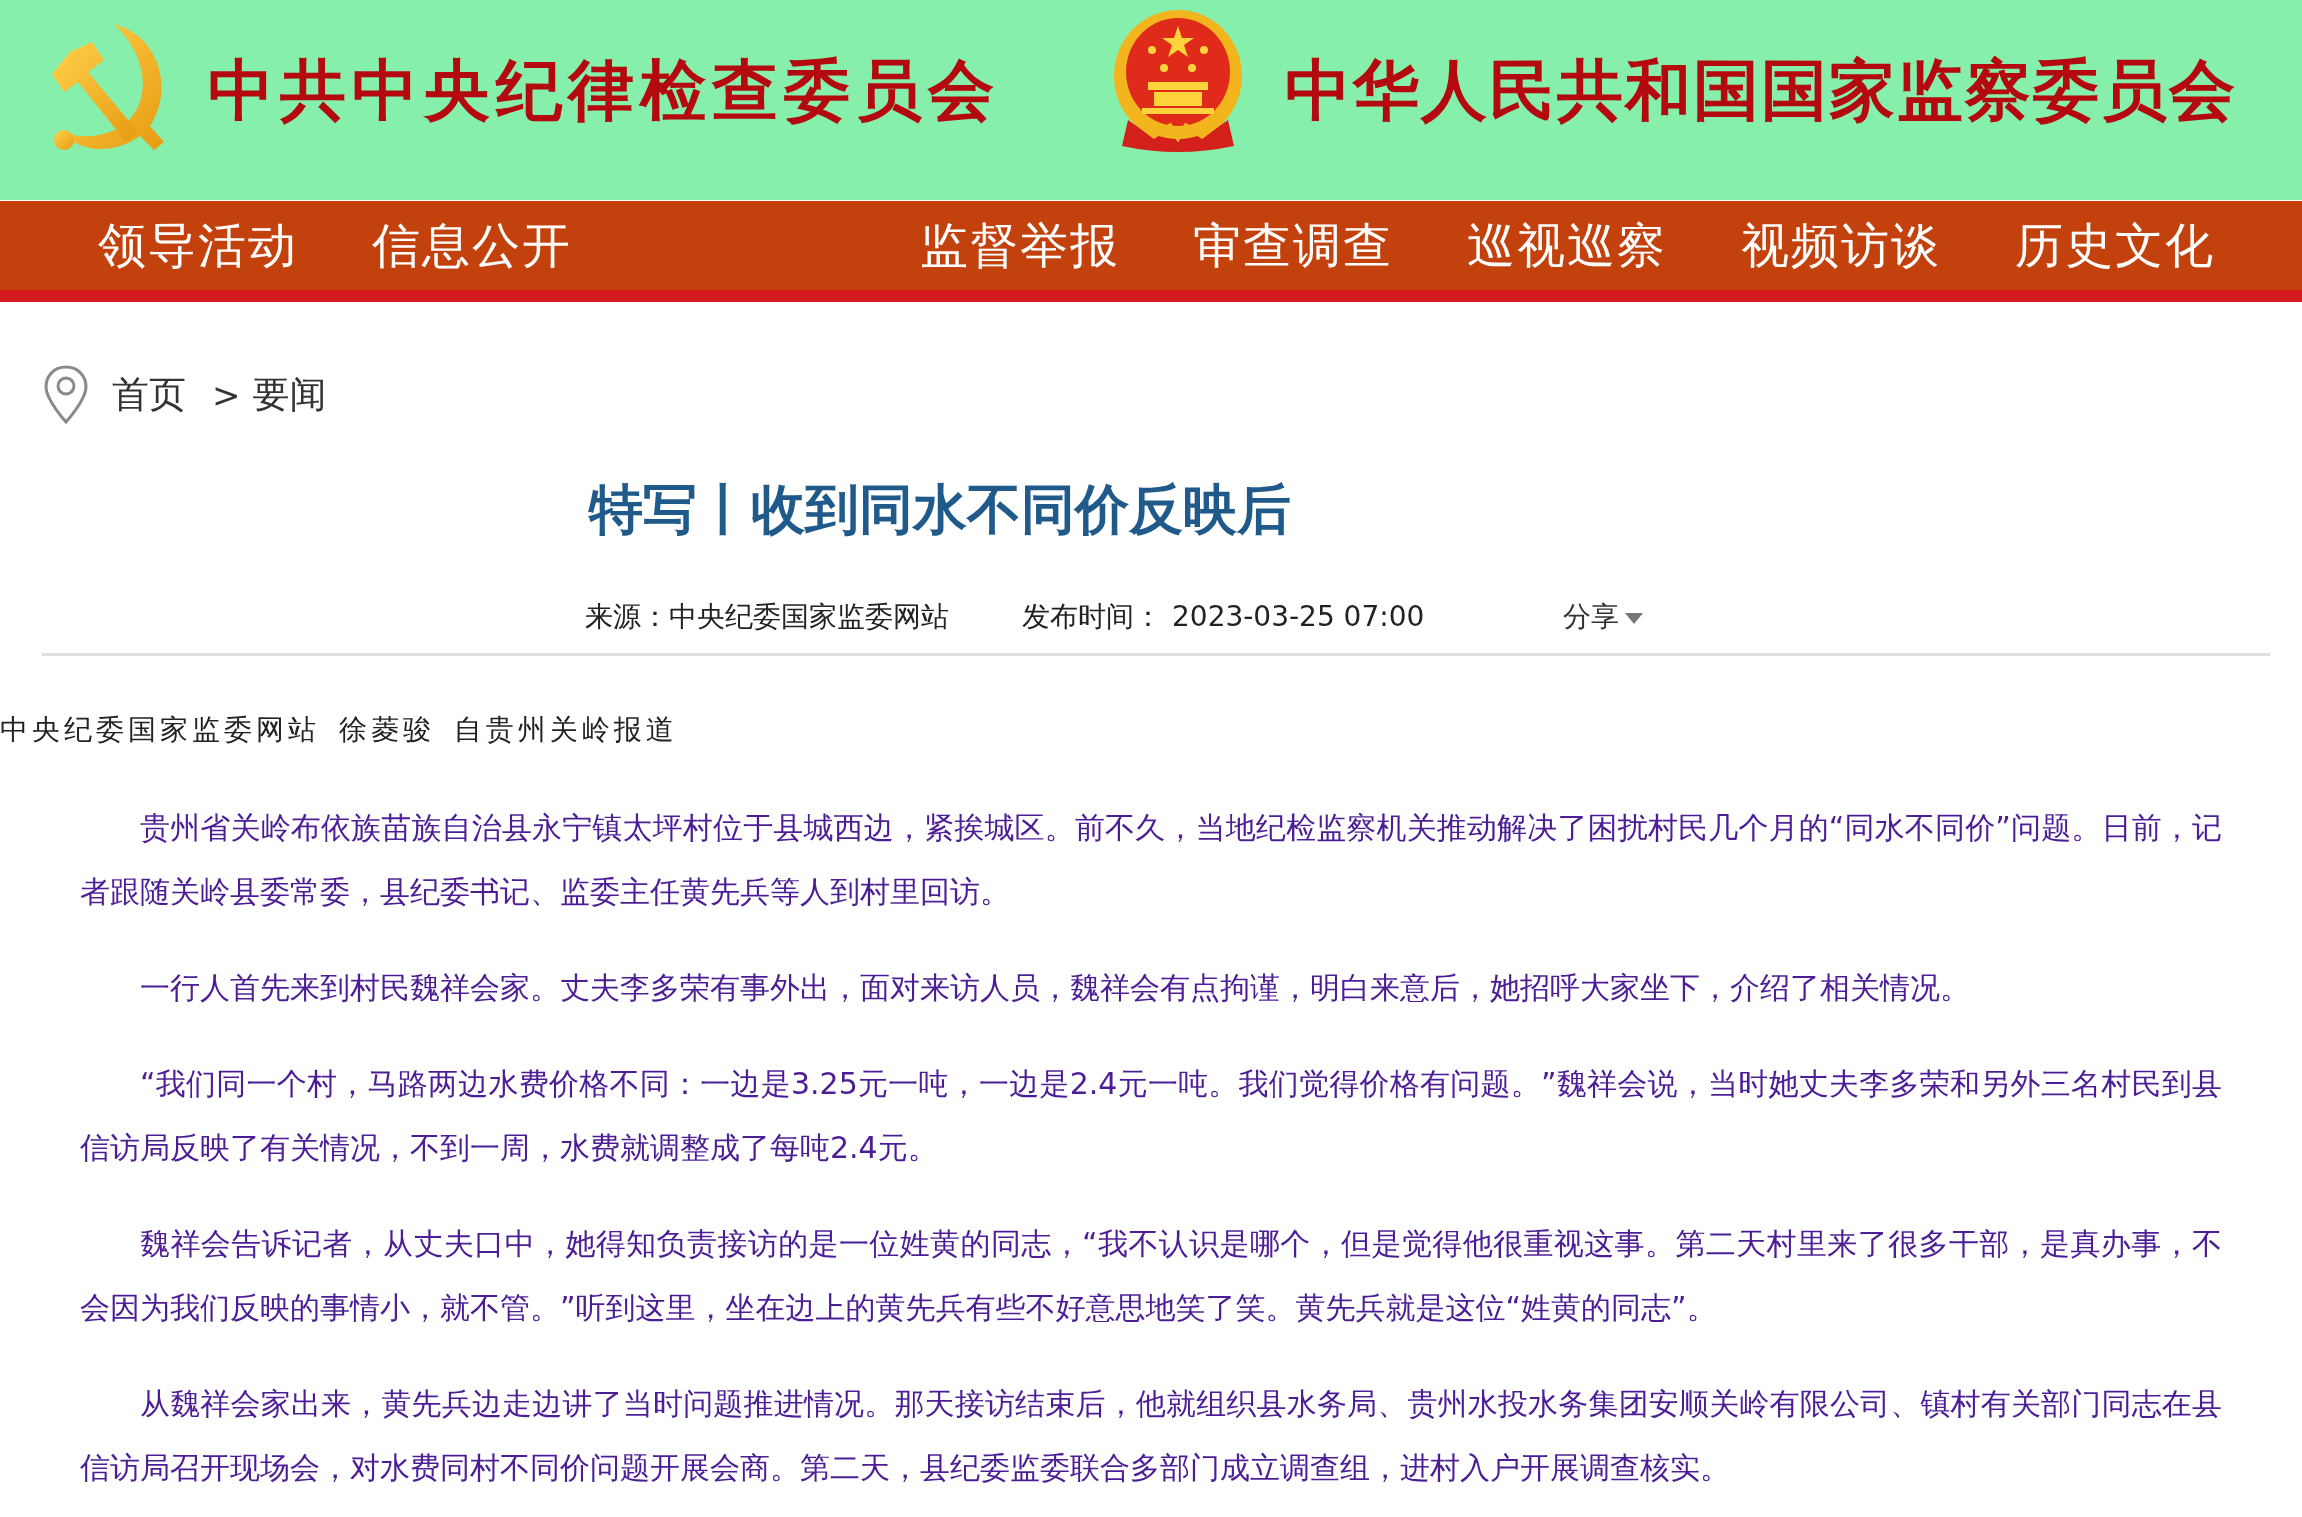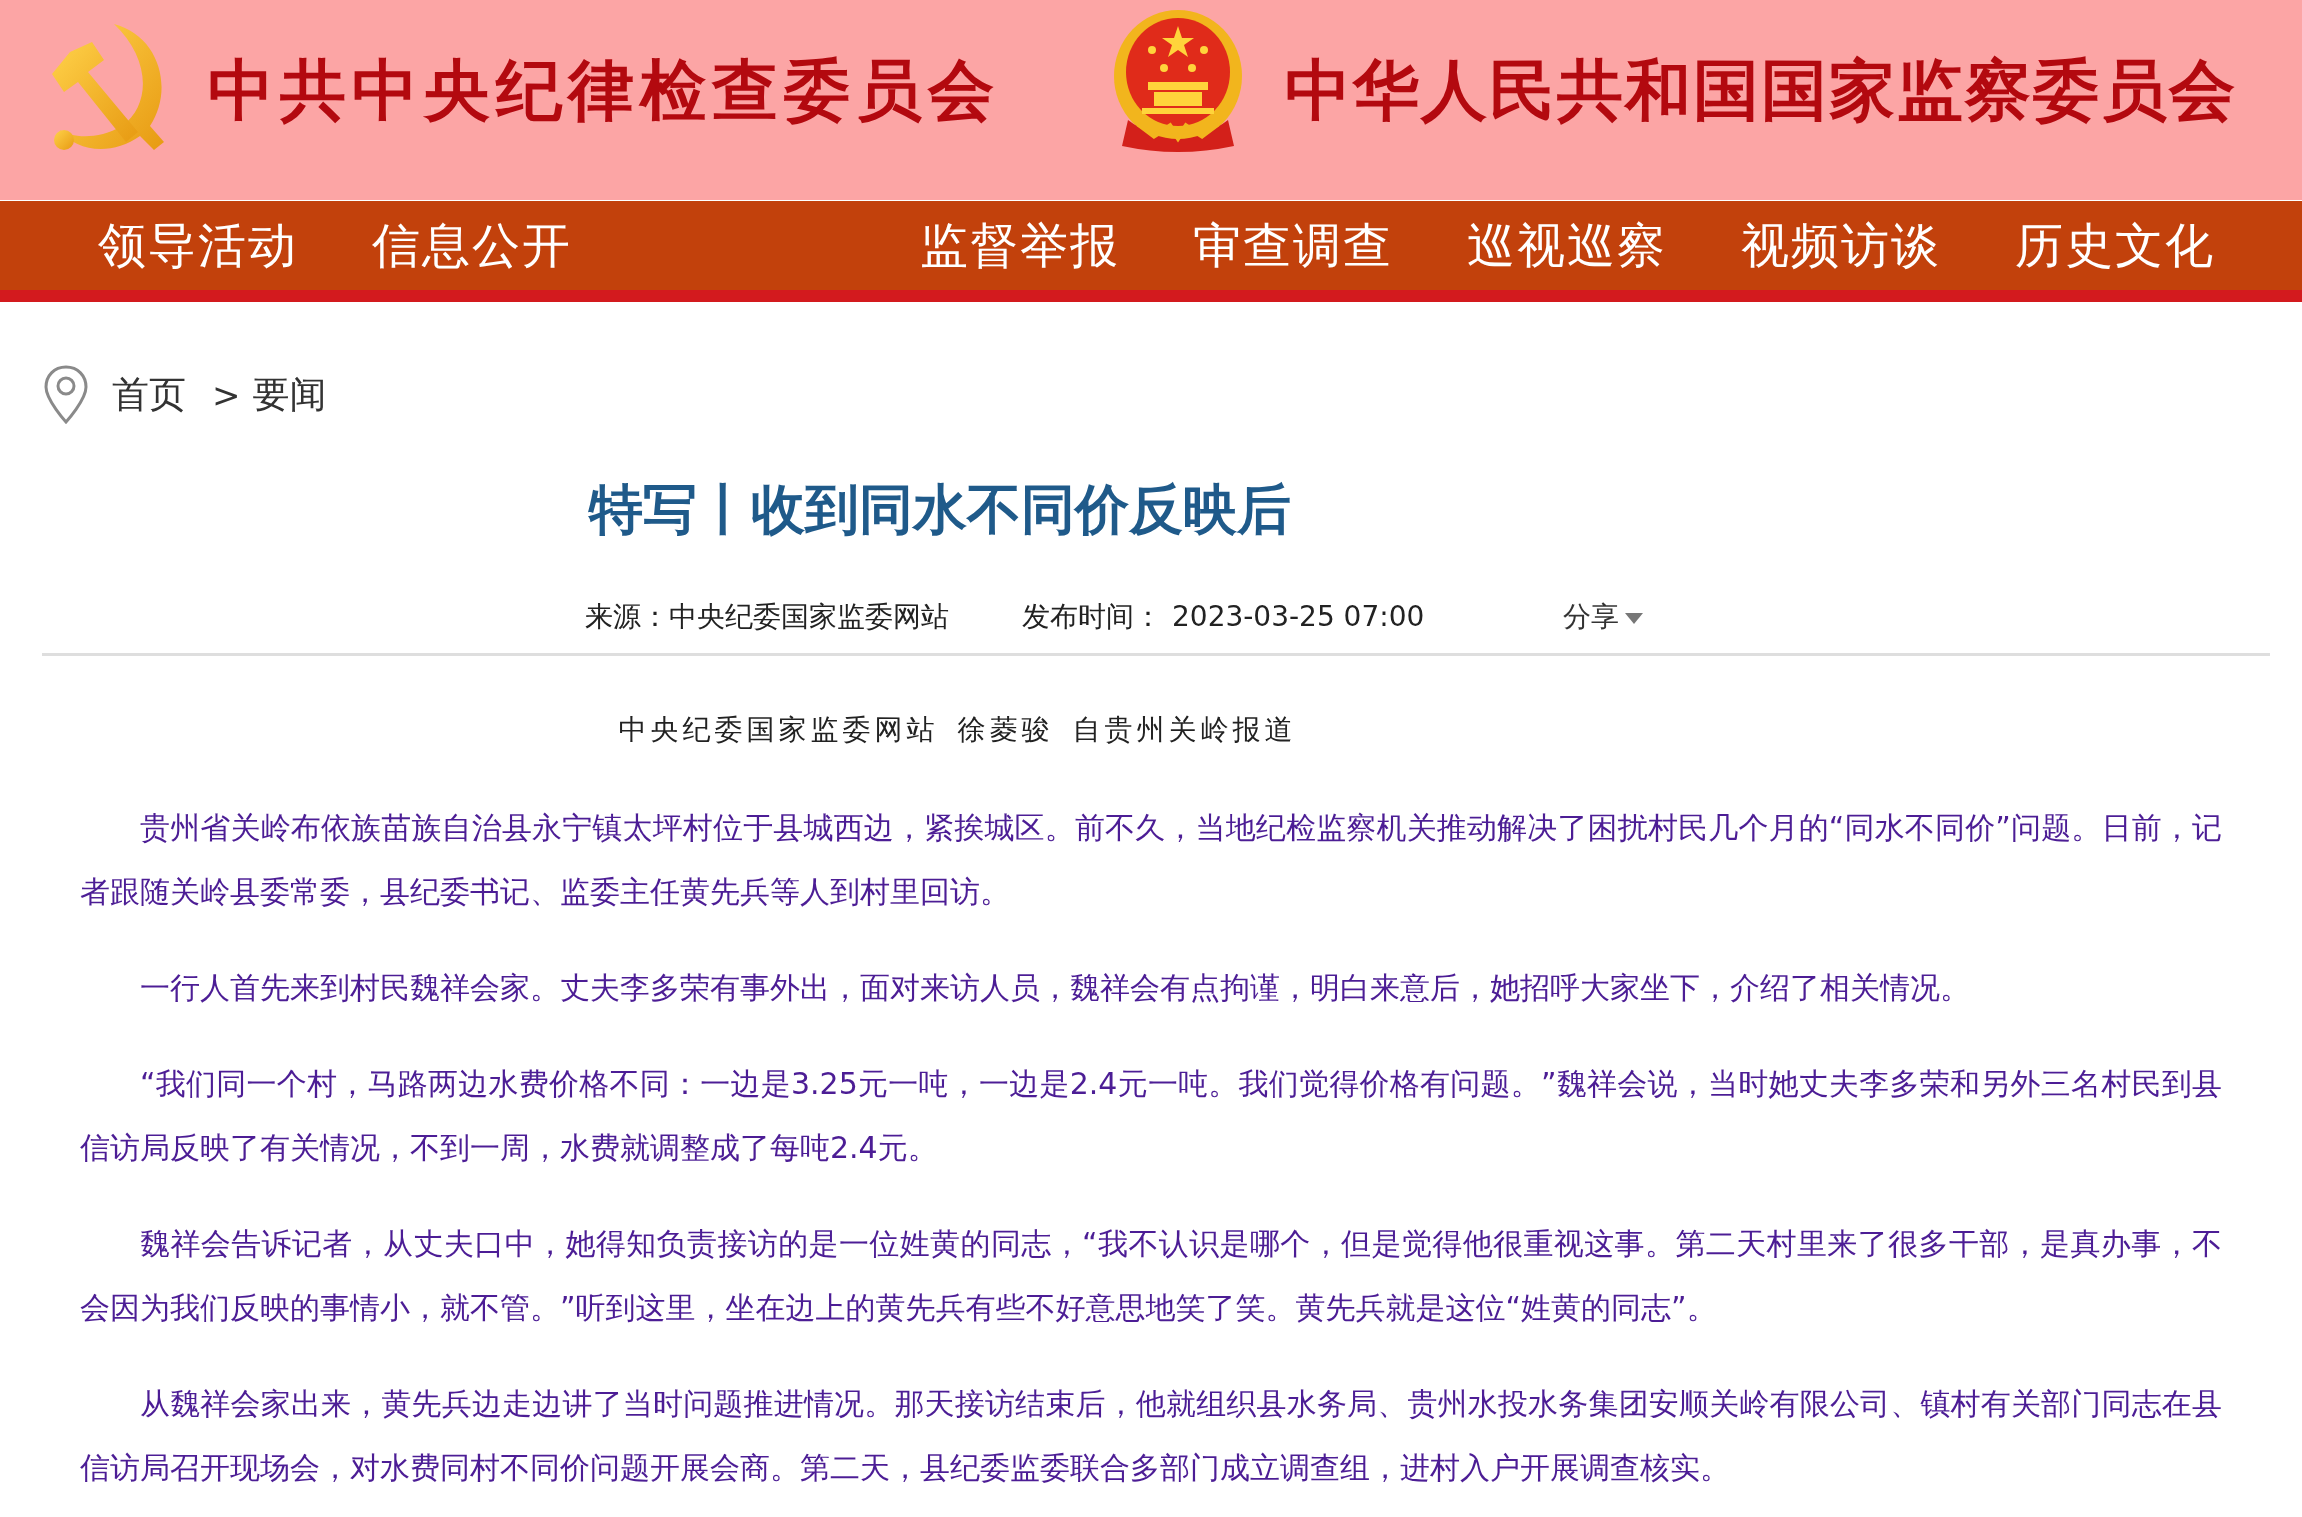--- a/index.html
+++ b/index.html
@@ -1,18 +1,18 @@
 <!DOCTYPE html>
 <html><head>
 <meta charset="utf-8">
 <style>
   html, body { margin:0; padding:0; }
   body { width:2302px; height:1517px; overflow:hidden; background:#ffffff; position:relative;
          font-family:"DejaVu Sans","Liberation Sans",sans-serif; color:#222; }
-  .header { position:absolute; left:0; top:0; width:2302px; height:200px; background:#fca5a5; }
+  .header { position:absolute; left:0; top:0; width:2302px; height:200px; background:#86efac; }
   .emblem1 { position:absolute; left:42px; top:22px; width:135px; height:130px; }
   .emblem2 { position:absolute; left:1108px; top:8px; width:140px; height:145px; }
   .site-title { position:absolute; top:50px; font-family:"DejaVu Serif","Liberation Serif",serif; font-weight:bold;
                 color:#b3090f; font-size:66px; letter-spacing:6px; white-space:nowrap; line-height:80px; }
   .site-title.t1 { left:208px; }
   .site-title.t2 { left:1285px; letter-spacing:2px; font-weight:bold; }
   .nav { position:absolute; left:0; top:201px; width:2302px; height:89px; background:#c2410c; }
   .nav-red { position:absolute; left:0; top:290px; width:2302px; height:12px; background:#d31a1e; }
   .nav-item { position:absolute; top:0; height:89px; line-height:89px; color:#fff; font-size:48px;
               font-family:"DejaVu Serif","Liberation Serif",serif; letter-spacing:2px; white-space:nowrap; cursor:pointer; }
@@ -22,21 +22,21 @@
   .crumb-sep { font-size:34px; color:#333; margin:0 12px 0 26px; }
   .article-title { position:absolute; left:0; top:470px; width:1880px; text-align:center; font-size:54px;
                    font-weight:bold; color:#1f5a8a; line-height:80px; }
   .meta { position:absolute; top:595px; height:44px; line-height:44px; font-size:28px; color:#222; white-space:nowrap; }
   .meta.src { left:585px; }
   .meta.date { left:1022px; }
   .meta.share { left:1563px; color:#333; cursor:pointer; }
   .share-tri { display:inline-block; width:0; height:0; border-left:9px solid transparent; border-right:9px solid transparent;
                border-top:11px solid #777; margin-left:6px; vertical-align:middle; }
   .divider { position:absolute; left:42px; top:653px; width:2228px; height:3px; background:#dedede; }
-  .byline { position:absolute; left:0; top:708px; width:1915px; text-align:center;
+  .byline { position:absolute; left:0; top:708px; width:1915px; 
             font-family:"DejaVu Serif","Liberation Serif",serif; font-size:28px; color:#222; letter-spacing:4px; line-height:44px; word-spacing:6px; }
   .content { position:absolute; left:80px; top:796px; width:2142px; }
   .para { font-size:30px; line-height:64px; margin:0 0 32px 0; text-indent:2em; color:#4c1d95; text-align:justify; }
 </style>
 </head>
 <body>
 
 <div class="header">
   <svg class="emblem1" viewBox="0 0 135 130">
     <defs>

